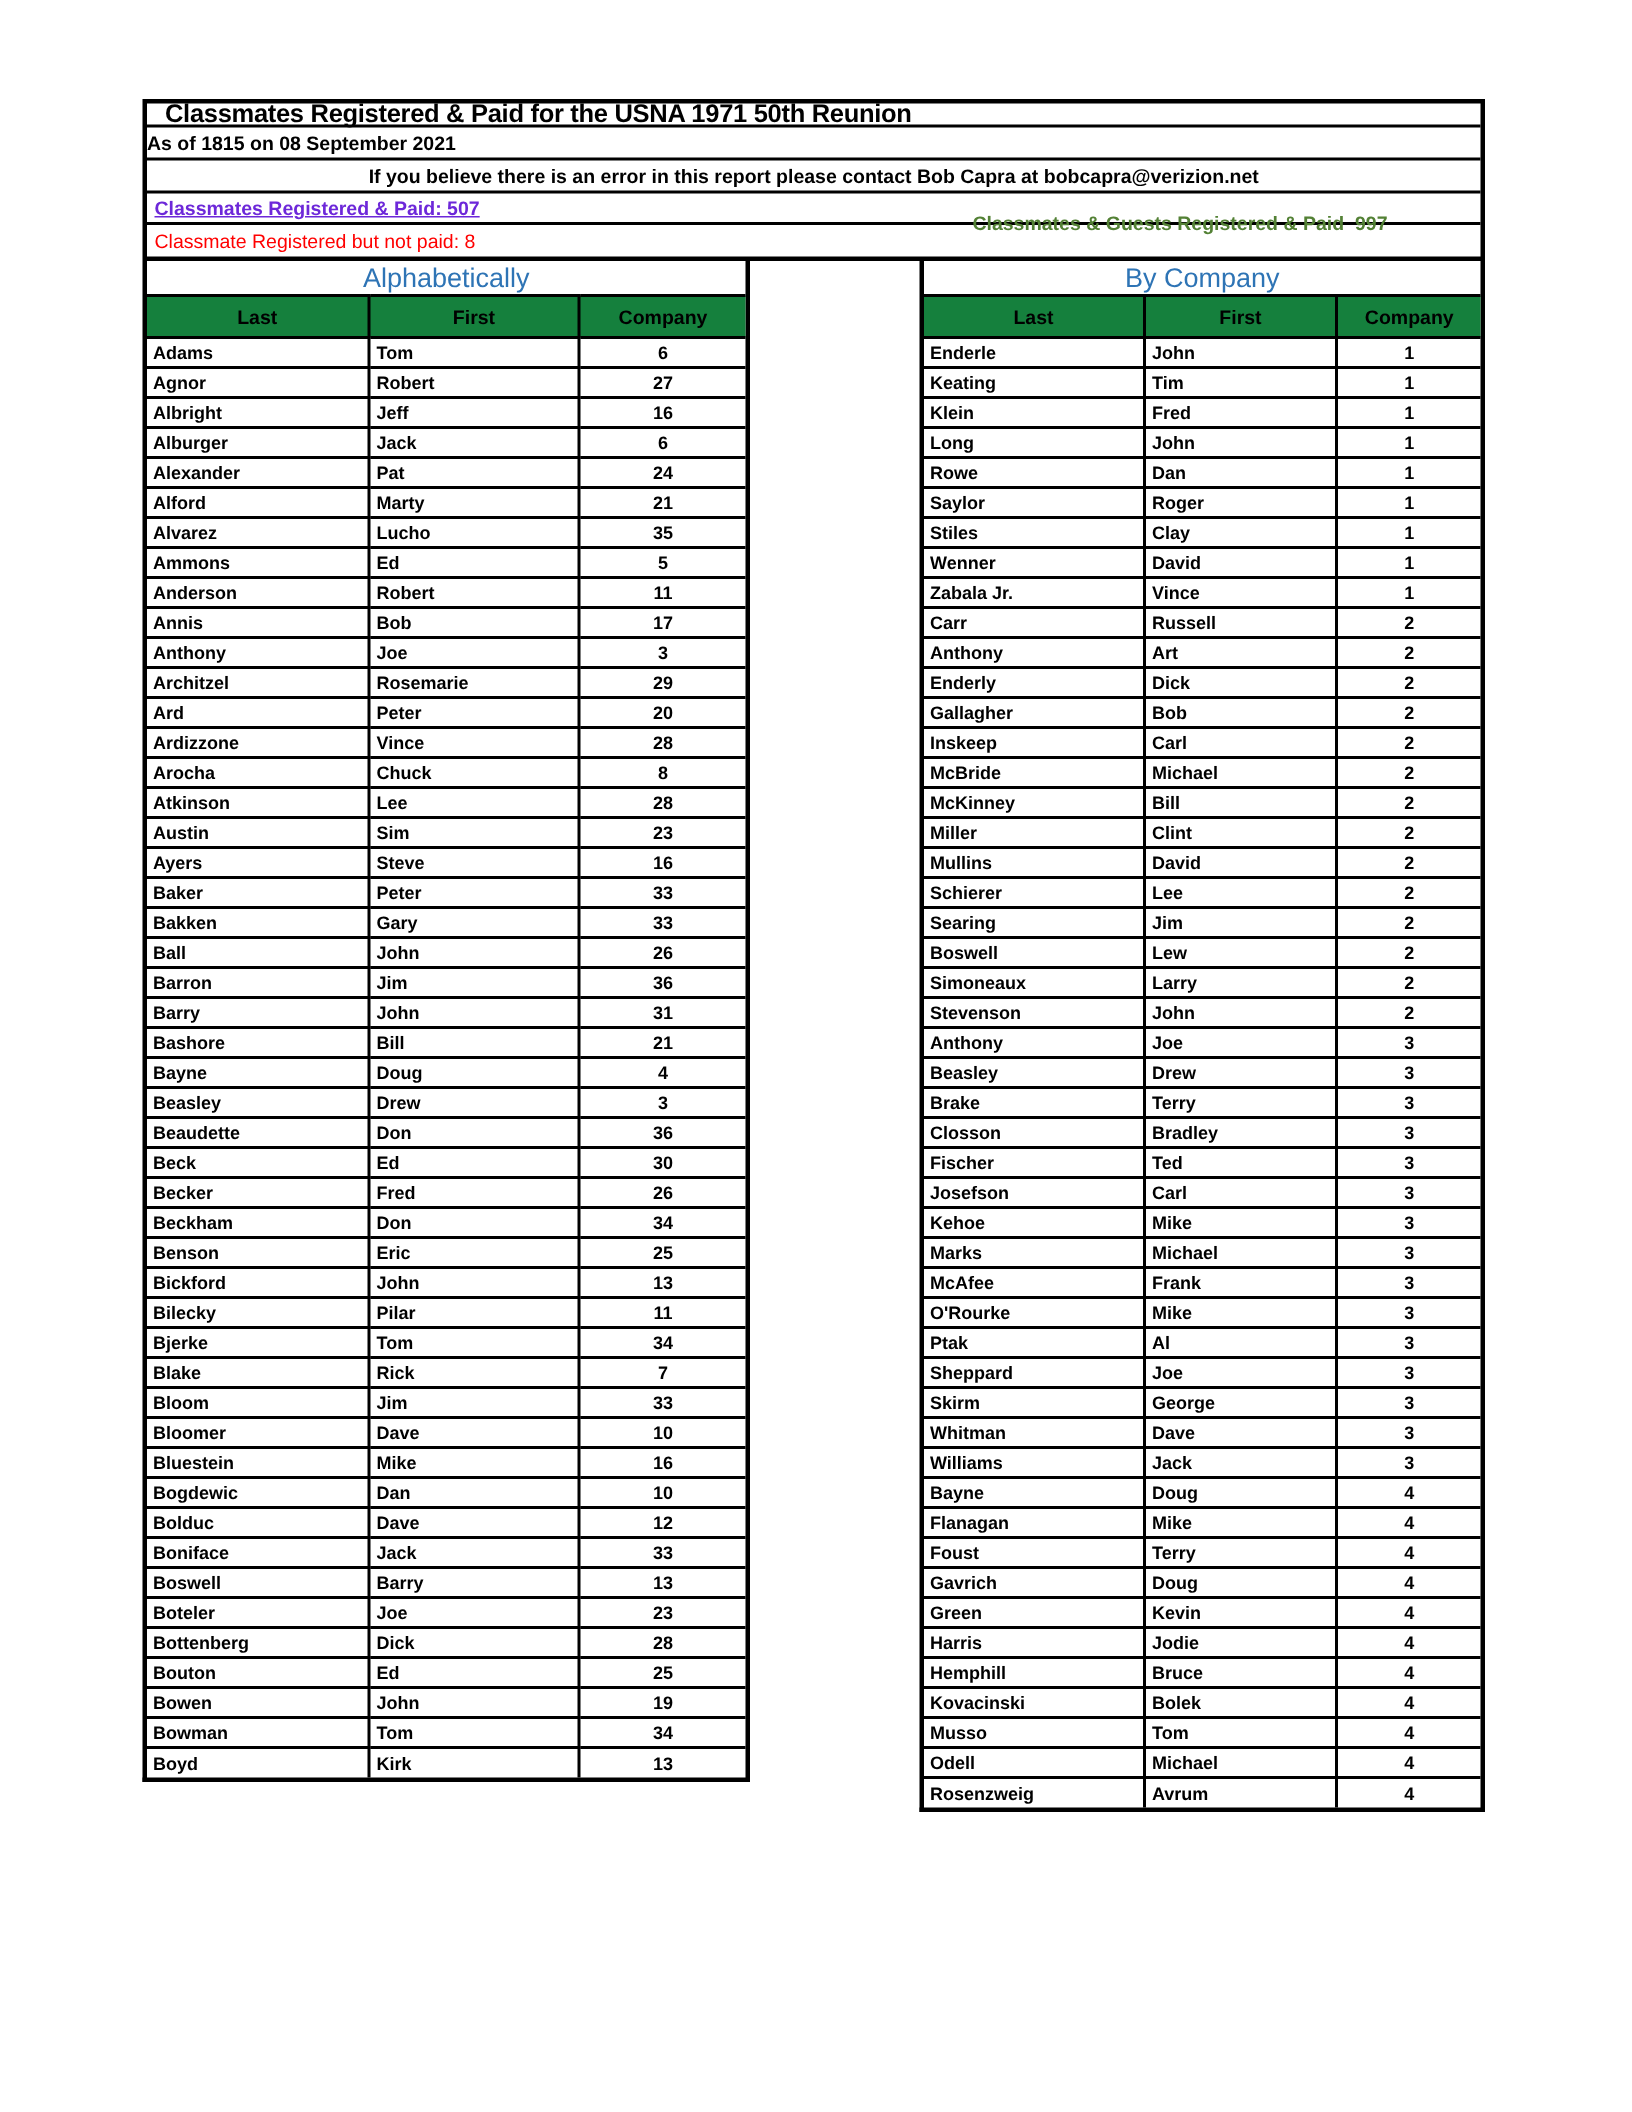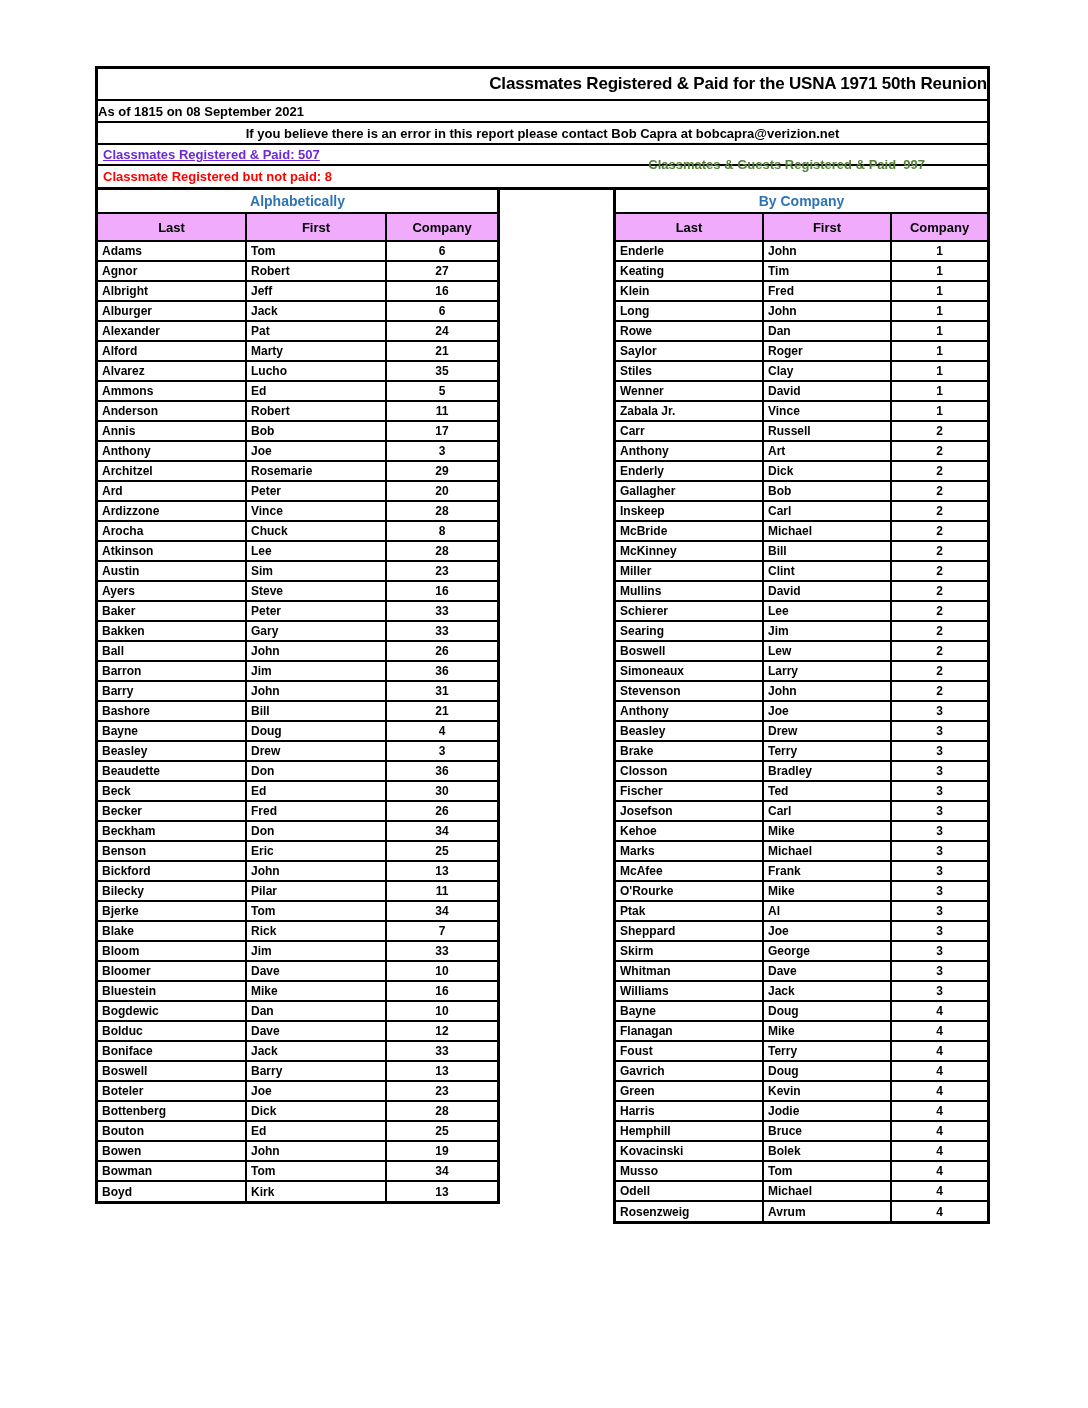--- a/index.html
+++ b/index.html
@@ -9,46 +9,46 @@
     font-family: "Liberation Sans", sans-serif;
     color: #000;
     position: relative;
   }
   .doc { position: absolute; left: 95px; top: 66px; width: 895px; }
 
   
   .header-block { width: 100%; border: 3px solid #000; background: #fff; }
   .hrow { border-bottom: 2px solid #000; display: flex; align-items: center; }
   .hrow:last-child { border-bottom: none; }
-  .title-row { height: 32px; justify-content: flex-end; }
+  .title-row { height: 16px; justify-content: flex-start; padding-left: 12px; }
   .title-row span { font-size: 17px; font-weight: 700; letter-spacing: -0.2px; }
   .date-row { height: 22px; justify-content: flex-start; }
   .date-row span { font-size: 13px; font-weight: 700; }
   .contact-row { height: 22px; justify-content: center; }
   .contact-row span { font-size: 13px; font-weight: 700; }
   .stats-row { height: 21px; }
   .stats-row .left { font-size: 13px; font-weight: 700; color: #6d28d9; padding-left: 5px; text-decoration: underline; }
   .stats-row .right { font-size: 13px; font-weight: 700; color: #538135; margin-left: auto; margin-right: 62px; white-space: pre; margin-top: 20px; }
   .notpaid-row { height: 21px; }
-  .notpaid-row span { font-size: 13px; font-weight: 700; color: #ff0000; padding-left: 5px; }
+  .notpaid-row span { font-size: 13px; font-weight: 400; color: #ff0000; padding-left: 5px; }
 
   
   .tables-row { display: flex; align-items: flex-start; }
   .tcol { border: 3px solid #000; border-top: none; background: #fff; }
   .tcol-left  { width: 405px; }
   .spacer     { width: 113px; height: 40px; }
   .tcol-right { width: 377px; }
 
   .section-title {
     height: 22px; display: flex; align-items: center; justify-content: center;
-    font-size: 14px; font-weight: 700; color: #2E74B5;
+    font-size: 18px; font-weight: 400; color: #2E74B5;
   }
   table { border-collapse: collapse; width: 100%; table-layout: fixed; }
   th {
-    background: #f0abfc; font-size: 13px; font-weight: 700;
+    background: #15803d; font-size: 13px; font-weight: 700;
     border: 2px solid #000; height: 28px; text-align: center;
   }
   td {
     border: 2px solid #000; height: 20px; font-size: 12px; font-weight: 700;
     padding: 0 4px; overflow: hidden; white-space: nowrap;
   }
   td.num { text-align: center; padding: 0; }
   
   th:first-child, td:first-child { border-left: none; }
   th:last-child,  td:last-child  { border-right: none; }

